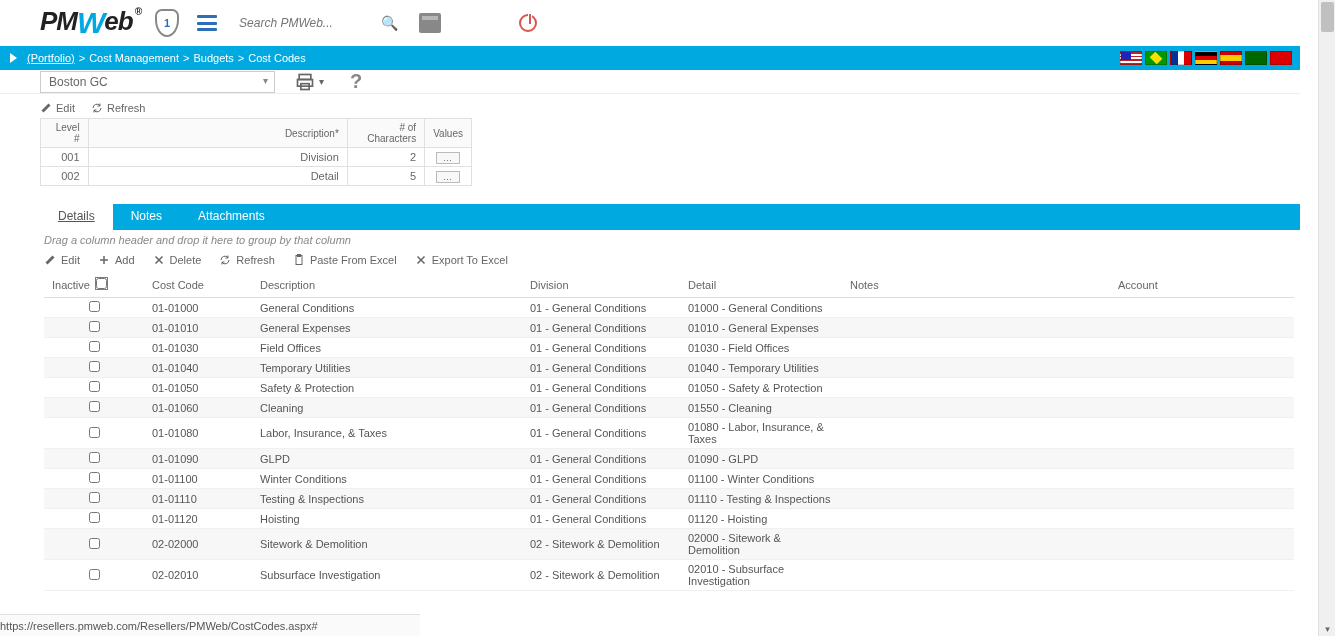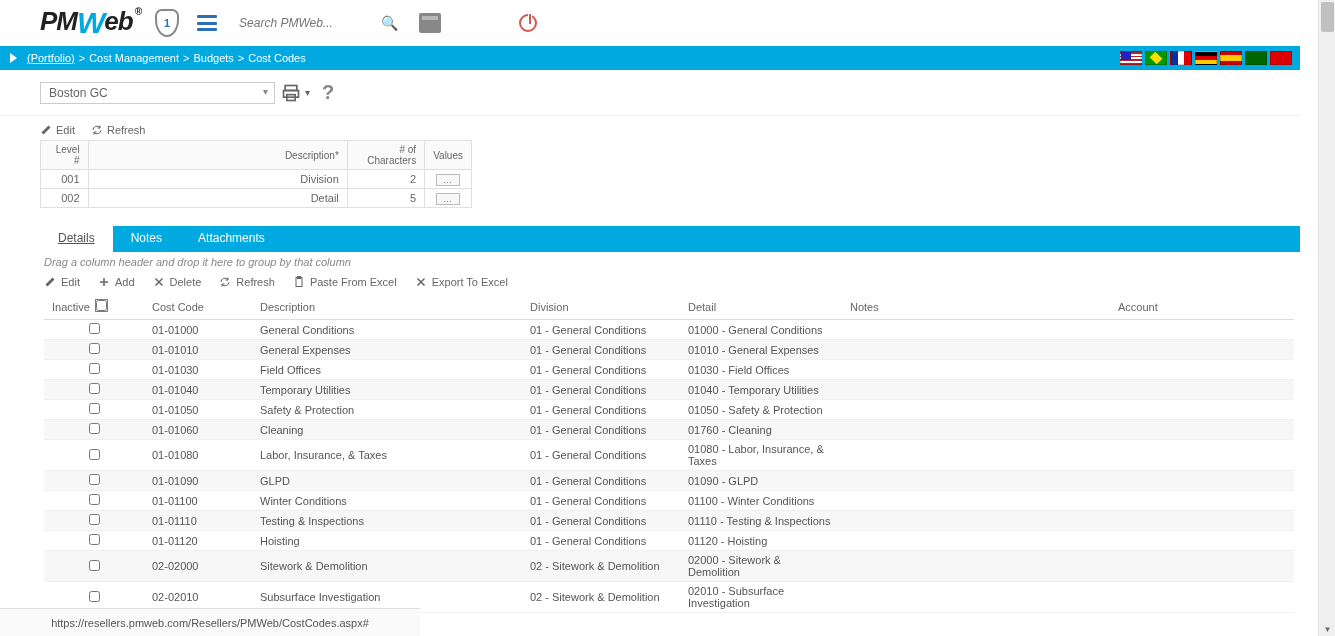--- a/index.html
+++ b/index.html
@@ -37,21 +37,21 @@
 .flag.us { background: linear-gradient(#b22 0 15%, #fff 15% 30%, #b22 30% 45%, #fff 45% 60%, #b22 60% 75%, #fff 75% 90%, #b22 90%); position:relative;}
 .flag.us::before{content:"";position:absolute;width:10px;height:8px;background:#22b;top:0;left:0;}
 .flag.br { background: #090; position:relative;}
 .flag.br::before{content:"";position:absolute;top:2px;left:5px;width:10px;height:8px;background:#fd0;transform:rotate(45deg);}
 .flag.fr { background: linear-gradient(90deg,#039 0 33%,#fff 33% 66%,#d00 66%);}
 .flag.de { background: linear-gradient(#000 0 33%,#d00 33% 66%,#fc0 66%);}
 .flag.es { background: linear-gradient(#c00 0 25%,#fc0 25% 75%,#c00 75%);}
 .flag.sa { background:#060;}
 .flag.cn { background:#d00;}
 
-.toolbar2 { display:flex; align-items:center; padding: 4px 10px 4px 40px; gap:6px; height:46px; border-bottom:1px solid #eee;}
+.toolbar2 { display:flex; align-items:center; padding: 4px 10px 4px 40px; gap:20px; height:24px; border-bottom:1px solid #eee;}
 .dropdown { border:1px solid #ccc; padding:3px 24px 3px 8px; width:235px; font-size:12px; color:#666; position:relative; background:#fff;}
 .dropdown::after { content:"▾"; position:absolute; right:6px; color:#888; font-size:10px;}
 .print-icon { font-size:18px; color:#666; cursor:pointer; display:flex; align-items:center; gap:4px;}
 .print-icon .dd { font-size:10px;}
 .help-icon { font-size:20px; color:#888; font-weight:bold; margin-left:6px; cursor:pointer;}
 
 .level-section { padding: 4px 10px 10px 40px; }
 .mini-toolbar { display:flex; gap:16px; padding:4px 0; font-size:11px; color:#666;}
 .mini-toolbar .btn { display:flex; align-items:center; gap:4px; cursor:pointer;}
 .mini-toolbar svg { width:12px; height:12px;}
@@ -78,21 +78,21 @@
 .grid td.chk { text-align:center;}
 .grid input[type=checkbox]{ width:11px; height:11px;}
 .col-inactive { width:100px;}
 .col-code { width:108px;}
 .col-desc { width:270px;}
 .col-div { width:158px;}
 .col-detail { width:162px;}
 .col-notes { width:268px;}
 .col-account { width: auto;}
 
-.status-bar { position:absolute; bottom:0; left:0; height:28px; background:#fafafa; border-top:1px solid #e0e0e0; width:420px; padding:3px 0; font-size:11px; color:#555; display:flex; align-items:center;justify-content:center;}
+.status-bar { position:absolute; bottom:0; left:0; height:22px; background:#fafafa; border-top:1px solid #e0e0e0; width:420px; padding:3px 0; font-size:11px; color:#555; display:flex; align-items:center;}
 </style>
 </head>
 <body>
 
 <div class="page">
 <div class="scroll-area">
 
 <div class="header">
   <span class="logo">
     <span>PM</span>
@@ -298,21 +298,21 @@
   <td class="col-div">01 - General Conditions</td>
   <td class="col-detail">01050 - Safety &amp; Protection</td>
   <td class="col-notes"></td>
   <td class="col-account"></td>
           </tr>
           <tr>
             <td class="chk col-inactive"><input type="checkbox" style=""></td>
   <td class="col-code">01-01060</td>
   <td class="col-desc">Cleaning</td>
   <td class="col-div">01 - General Conditions</td>
-  <td class="col-detail">01760 - Cleaning</td>
+  <td class="col-detail">01550 - Cleaning</td>
   <td class="col-notes"></td>
   <td class="col-account"></td>
           </tr>
           <tr>
             <td class="chk col-inactive"><input type="checkbox" style=""></td>
   <td class="col-code">01-01080</td>
   <td class="col-desc">Labor, Insurance, &amp; Taxes</td>
   <td class="col-div">01 - General Conditions</td>
   <td class="col-detail">01080 - Labor, Insurance, &amp; Taxes</td>
   <td class="col-notes"></td>

